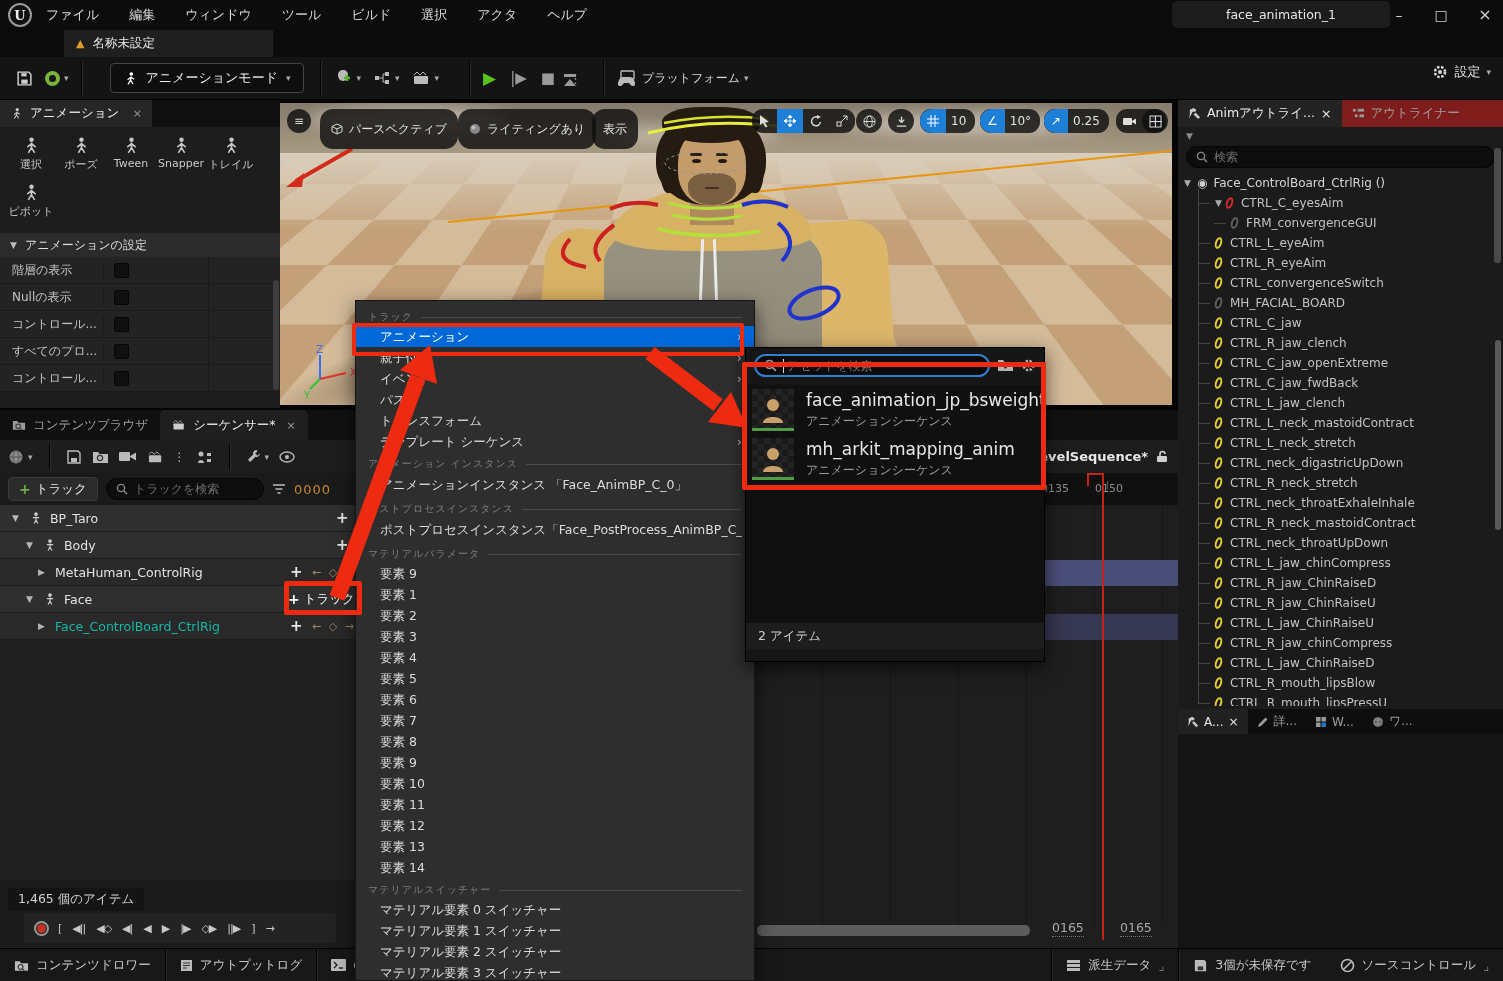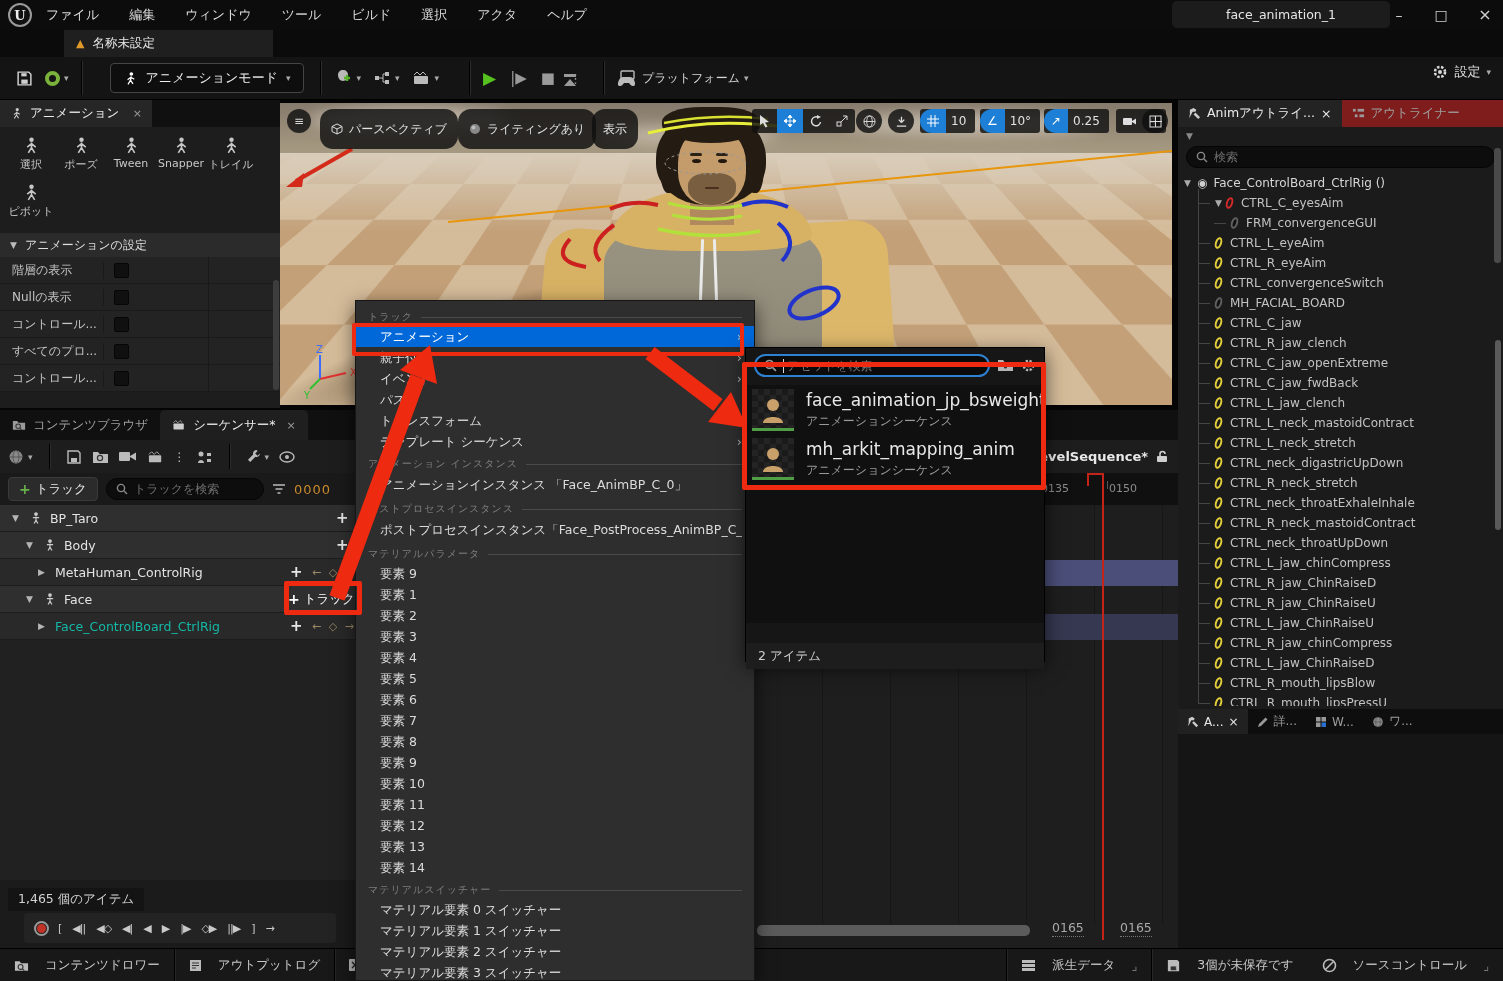--- a/index.html
+++ b/index.html
@@ -80,21 +80,21 @@
 .browL,.browR{top:42px;width:12px;height:3px;background:#2d2115;border-radius:2px}
 .browL{left:140px}.browR{left:166px}
 .beard{left:138px;top:62px;width:48px;height:32px;background:rgba(45,32,18,.5);border-radius:40% 40% 52% 52%}
 .mouth{left:155px;top:76px;width:14px;height:2px;background:#4a2f1e;border-radius:2px}
 #vpcurves{position:absolute;left:0;top:0}
 
 .vp-pill{position:absolute;top:6px;height:40px;background:rgba(16,16,16,.82);border-radius:13px;display:flex;align-items:center;gap:6px;padding:12px 11px;color:#e4e4e4;font-size:12px}
 .vp-ico{position:absolute;top:6px;height:24px;background:rgba(16,16,16,.82);border-radius:13px;display:flex;align-items:center;justify-content:center;color:#d8d8d8}
 .vseg{height:24px;display:flex;align-items:center;justify-content:center;padding:0 7px}
 .vseg.blue{background:#1e7fd6;border-radius:13px 0 0 13px}
-.vgrp{position:absolute;top:6px;height:24px;background:rgba(16,16,16,.82);border-radius:3px;display:flex;align-items:center;overflow:hidden;color:#e2e2e2;font-size:12px}
+.vgrp{position:absolute;top:6px;height:24px;background:rgba(16,16,16,.82);border-radius:11px;display:flex;align-items:center;overflow:hidden;color:#e2e2e2;font-size:12px}
 .vgrp .num{padding:0 9px 0 5px}
 #axisgizmo{position:absolute;left:22px;top:240px}
 
 #outliner{left:1178px;top:100px;width:325px;height:609px;background:#1b1b1b}
 #oltabs{height:27px;background:#7f1d1d;display:flex}
 .oltab{display:flex;align-items:center;gap:6px;padding:0 10px;font-size:12.5px;color:#9f9f9f}
 .oltab.active{background:#232323;color:#ececec}
 #olfilter{height:17px;display:flex;align-items:center;padding:0 8px;color:#888;font-size:9px}
 #olsearch{margin:2px 8px;height:22px;background:#0d0d0d;border:1px solid #050505;border-radius:11px;display:flex;align-items:center;gap:6px;padding:0 9px}
 #olsearch input{flex:1;background:none;border:none;outline:none;color:#bbb;font-size:12px}
@@ -156,21 +156,21 @@
 #playtop{position:absolute;left:332px;top:33px;width:16px;height:13px;border-left:2px solid var(--play);border-top:2px solid var(--play)}
 #tlhscroll{position:absolute;left:2px;top:485px;width:273px;height:11px;background:#5b5b5b;border-radius:5px}
 .endval{position:absolute;top:480px;color:#a9a9a9;font-size:12.5px;border-bottom:1px dotted #777;padding-bottom:1px}
 
 #lowright{left:1178px;top:709px;width:325px;height:239px;background:#151515}
 #lrtabs{height:25px;background:#0e0e0e;display:flex}
 .lrtab{display:flex;align-items:center;gap:5px;padding:0 9px;font-size:12px;color:#9d9d9d}
 .lrtab.active{background:#212121;color:#e8e8e8}
 
 #statusbar{left:0;top:948px;width:1503px;height:33px;background:#181818;border-top:1px solid #000;display:flex;align-items:center}
-.sbtn{display:flex;align-items:center;gap:16px;color:#c9c9c9;font-size:12.5px;padding:0 14px;height:33px}
+.sbtn{display:flex;align-items:center;gap:7px;color:#c9c9c9;font-size:12.5px;padding:0 14px;height:33px}
 .sbsep{width:1px;height:33px;background:#000;box-shadow:1px 0 0 #262626}
 #sbright{margin-left:auto;display:flex;align-items:center}
 
 #ctxmenu{left:355px;top:300px;width:400px;height:681px;background:#2e2e2e;border:1px solid #161616;box-shadow:0 6px 18px rgba(0,0,0,.6);z-index:30;overflow:hidden;padding-top:4px}
 .m-head{display:flex;align-items:center;gap:8px;padding:5px 12px 2px;color:#7e7e7e;font-size:10px;letter-spacing:1px}
 .m-rule{flex:1;height:1px;background:#4a4a4a}
 .m-item{height:21px;line-height:21px;padding:0 12px 0 24px;font-size:12.5px;color:#dcdcdc;display:flex;white-space:nowrap}
 .m-item.tall{height:24px;line-height:24px}
 .m-item .m-lbl{flex:1;overflow:hidden}
 .m-arrow{color:#b5b5b5;font-size:13px}
@@ -181,21 +181,21 @@
 #apsearchrow{display:flex;align-items:center;gap:7px;padding:6px 8px 4px}
 #appill{flex:1;height:23px;border:2px solid #2f80d0;background:#0b0b0b;border-radius:12px;display:flex;align-items:center;gap:6px;padding:0 8px}
 #appill input{flex:1;background:none;border:none;outline:none;color:#bbb;font-size:12px;border-left:1px solid #d8d8d8;padding-left:3px}
 #appill input::placeholder{color:#7a7a7a}
 #aplist{margin:4px 0 0;background:#101010;height:238px}
 .ap-item{display:flex;align-items:center;gap:12px;height:49px;padding:0 6px}
 .ap-thumb{position:relative;width:42px;height:42px;background:repeating-conic-gradient(#1a1a1a 0 25%,#242424 0 50%);background-size:12px 12px;flex:none}
 .ap-thumb:after{content:"";position:absolute;left:0;bottom:0;width:100%;height:3px;background:#4f9d45}
 .ap-name{font-size:17px;color:#e9e9e9}
 .ap-type{font-size:12px;color:#9a9a9a;margin-top:3px}
-#apfooter{height:26px;background:#1d1d1d;display:flex;align-items:center;padding:0 12px;font-size:12.5px;color:#cfcfcf;margin-top:20px}
+#apfooter{height:26px;background:#1d1d1d;display:flex;align-items:center;padding:0 12px;font-size:12.5px;color:#cfcfcf;margin-top:0}
 
 .annbox{position:absolute;border:5px solid var(--red);border-radius:2px;z-index:60;pointer-events:none}
 #annA{left:352px;top:323px;width:392px;height:33px;border-width:4px}
 #annB{left:742px;top:362px;width:304px;height:128px}
 #annC{left:284px;top:581px;width:78px;height:34px}
 #annarrows{position:absolute;left:0;top:0;z-index:61;pointer-events:none}
 </style>
 </head>
 <body>
 
@@ -930,21 +930,21 @@
     <div id="timeline">
       <div id="tlhead">
         <span>wLevelSequence*</span>
         <svg width="12" height="13" viewBox="0 0 12 13">
             <rect x="1" y="6" width="10" height="6" rx="1" fill="#cfcfcf"></rect>
             <path d="M4 6V4a2.5 2.5 0 0 1 5 0" fill="none" stroke="#cfcfcf" stroke-width="1.6"></path>
           </svg>
       </div>
       <div id="tlruler">
         <span class="rl" style="left:286px">0135</span>
-        <span class="rl" style="left:354px">0150</span>
+        <span class="rl" style="left:340px">0150</span>
         <span style="position:absolute;left:352px;top:8px;width:1px;height:8px;background:#555"></span>
         <span style="position:absolute;left:284px;top:12px;width:1px;height:4px;background:#444"></span>
       </div>
       <div id="tllanes"></div>
       <div class="lane" style="top:120px;background:var(--bar1)"></div>
       <div class="lane" style="top:174px;background:var(--bar2)"></div>
       <div id="playtop"></div>
       <div id="playhead"></div>
       <div id="tlhscroll"></div>
       <span class="endval" style="left:297px">0165</span>

